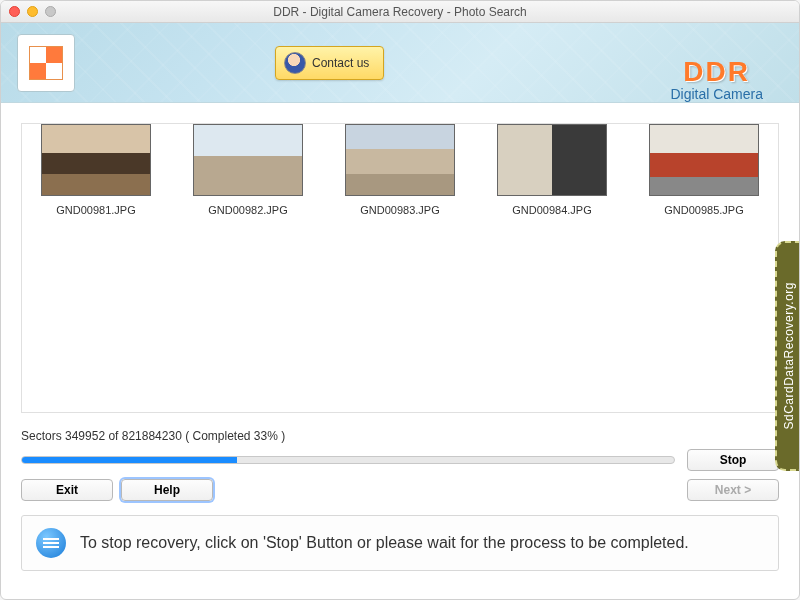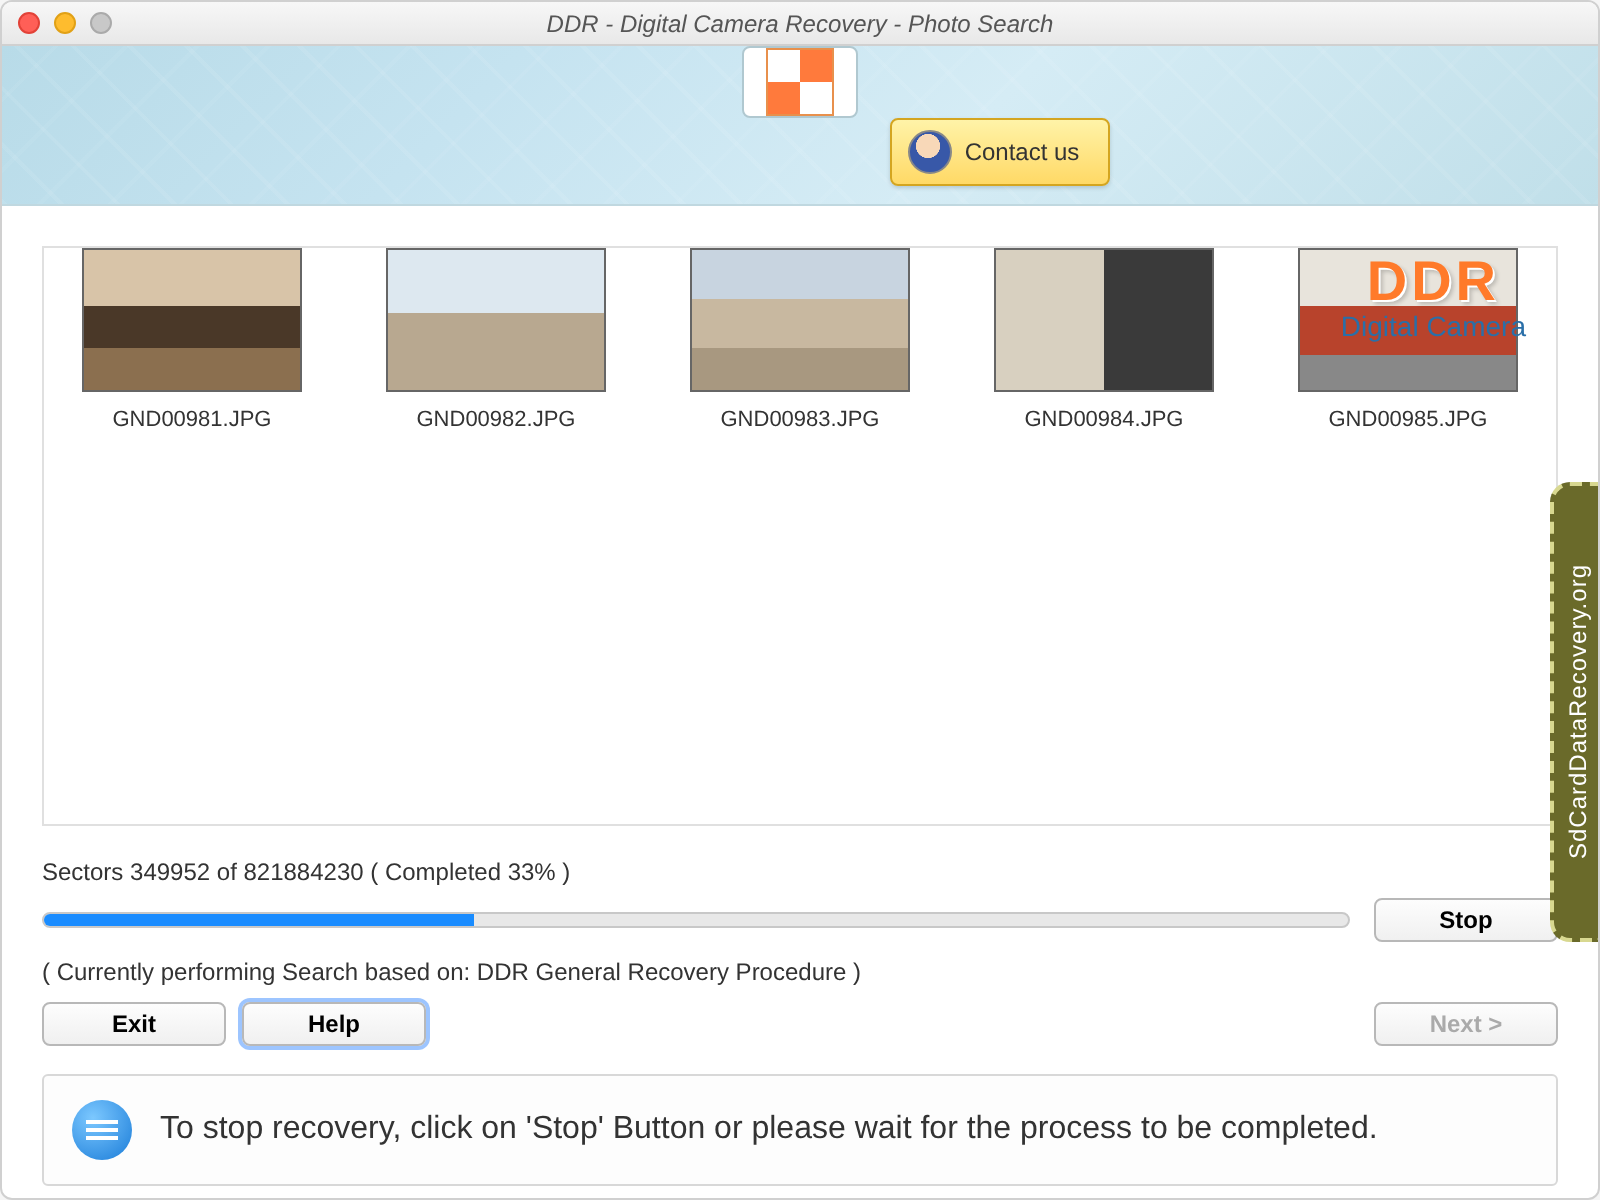--- a/index.html
+++ b/index.html
@@ -6,23 +6,23 @@
 body { font-family: -apple-system, "Lucida Grande", Arial, sans-serif; background: #f5f5f5; width: 800px; height: 600px; overflow: hidden; position: relative; }
 
 .window { width: 800px; height: 600px; background: #fff; border: 1px solid #d0d0d0; border-radius: 6px; overflow: hidden; position: relative; }
 
 .titlebar { height: 22px; background: linear-gradient(#f7f7f7, #e8e8e8); border-bottom: 1px solid #d0d0d0; display: flex; align-items: center; padding: 0 8px; position: relative; }
 .traffic { display: flex; gap: 7px; }
 .traffic-light { width: 11px; height: 11px; border-radius: 50%; }
 .tl-close { background: #ff5f57; border: 0.5px solid #e24238; }
 .tl-min { background: #febc2e; border: 0.5px solid #e1a116; }
 .tl-max { background: #c8c8c8; border: 0.5px solid #aaa; }
-.title { position: absolute; left: 0; right: 0; text-align: center; font-size: 12px; color: #555; font-style: italic; }
+.title { position: absolute; left: 0; right: 0; text-align: center; font-size: 12px; color: #555; }
 
-.header { height: 80px; background: linear-gradient(135deg, #b8dbe8 0%, #c5e3f0 30%, #d5ecf5 60%, #c0dfe9 100%); position: relative; display: flex; align-items: center; padding: 0 16px; border-bottom: 1px solid #c0d8e0; flex-direction: column; }
+.header { height: 80px; background: linear-gradient(135deg, #b8dbe8 0%, #c5e3f0 30%, #d5ecf5 60%, #c0dfe9 100%); position: relative; display: flex; align-items: center; padding: 0 16px; border-bottom: 1px solid #c0d8e0; }
 .header::before { content:""; position:absolute; inset:0; background: repeating-linear-gradient(45deg, rgba(255,255,255,0.08) 0 2px, transparent 2px 20px), repeating-linear-gradient(-45deg, rgba(255,255,255,0.05) 0 2px, transparent 2px 25px); }
 .logo-box { width: 58px; height: 58px; background: #fff; border: 1px solid #b0c8d0; border-radius: 4px; display: flex; align-items: center; justify-content: center; position: relative; z-index: 1; }
 .logo-inner { width: 34px; height: 34px; background: repeating-conic-gradient(#ff7a3c 0 25%, #fff 0 50%); border: 1px solid #e8904c; }
 .contact-btn { margin-left: 200px; background: linear-gradient(#fff3a8, #ffd966); border: 1px solid #d4a520; border-radius: 4px; padding: 5px 14px 5px 8px; display: flex; align-items: center; gap: 6px; font-size: 12px; color: #333; cursor: pointer; position: relative; z-index: 1; box-shadow: 0 1px 2px rgba(0,0,0,0.15); }
 .contact-avatar { width: 22px; height: 22px; border-radius: 50%; background: radial-gradient(circle at 45% 35%, #f8d8b8 35%, #3858a8 36%); border: 1px solid #888; }
 .brand { margin-left: auto; text-align: center; position: relative; z-index: 1; padding-right: 20px; }
 .brand-ddr { font-size: 28px; font-weight: 700; letter-spacing: 2px; color: #ff7a2a; text-shadow: 1px 1px 0 #fff, 2px 2px 2px rgba(0,0,0,0.2); font-family: Arial Black, Arial, sans-serif; margin-top: 32px; }
 .brand-sub { font-size: 14px; color: #2a6fa8; margin-top: -2px; }
 
 .content { padding: 20px 20px 8px 20px; }
@@ -119,21 +119,20 @@
   </div>
 
   <div class="progress-section">
     <div class="sectors-line">Sectors 349952 of    821884230   ( Completed 33% )</div>
     <div class="progress-row">
       <div class="progress-bar">
         <div class="progress-fill"></div>
       </div>
       <button class="btn">Stop</button>
     </div>
-    <div class="status-line">( Currently performing Search based on: DDR General Recovery Procedure )</div>
     <div class="btn-row">
       <button class="btn">Exit</button>
       <button class="btn primary">Help</button>
       <div class="spacer"></div>
       <button class="btn disabled">Next &gt;</button>
     </div>
   </div>
 
   <div class="hint-bar">
     <div class="hint-icon"></div>

